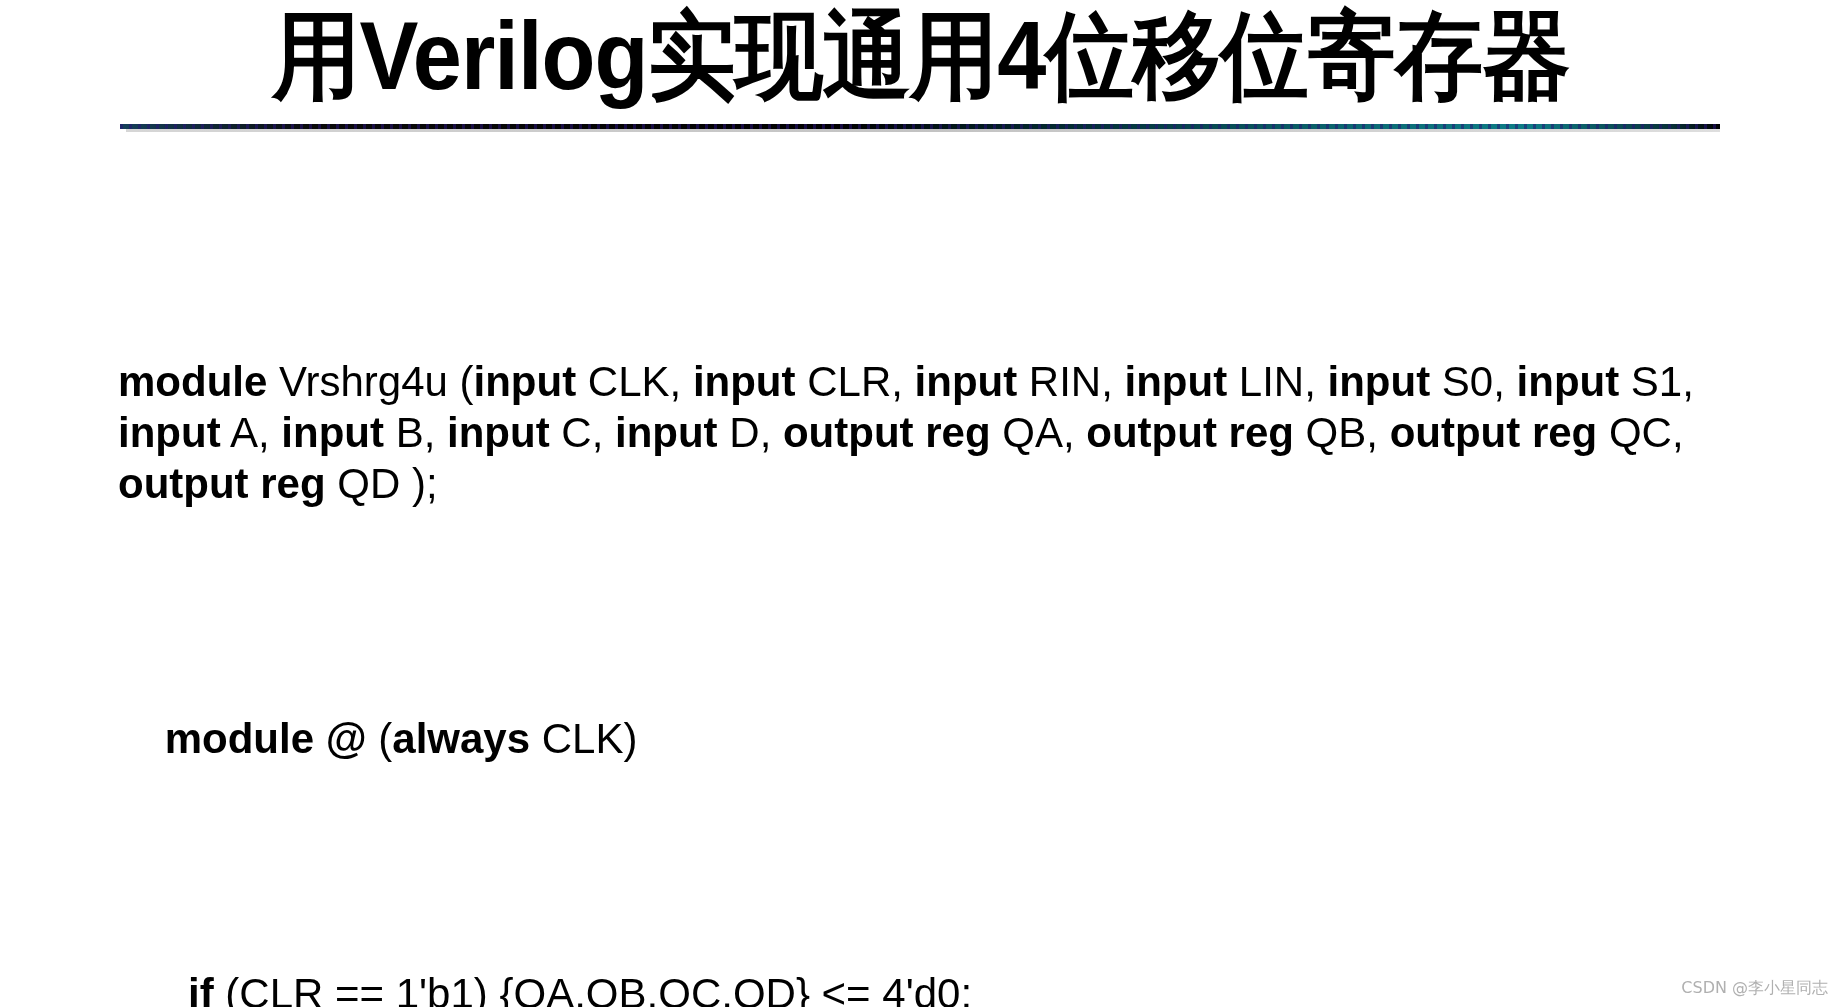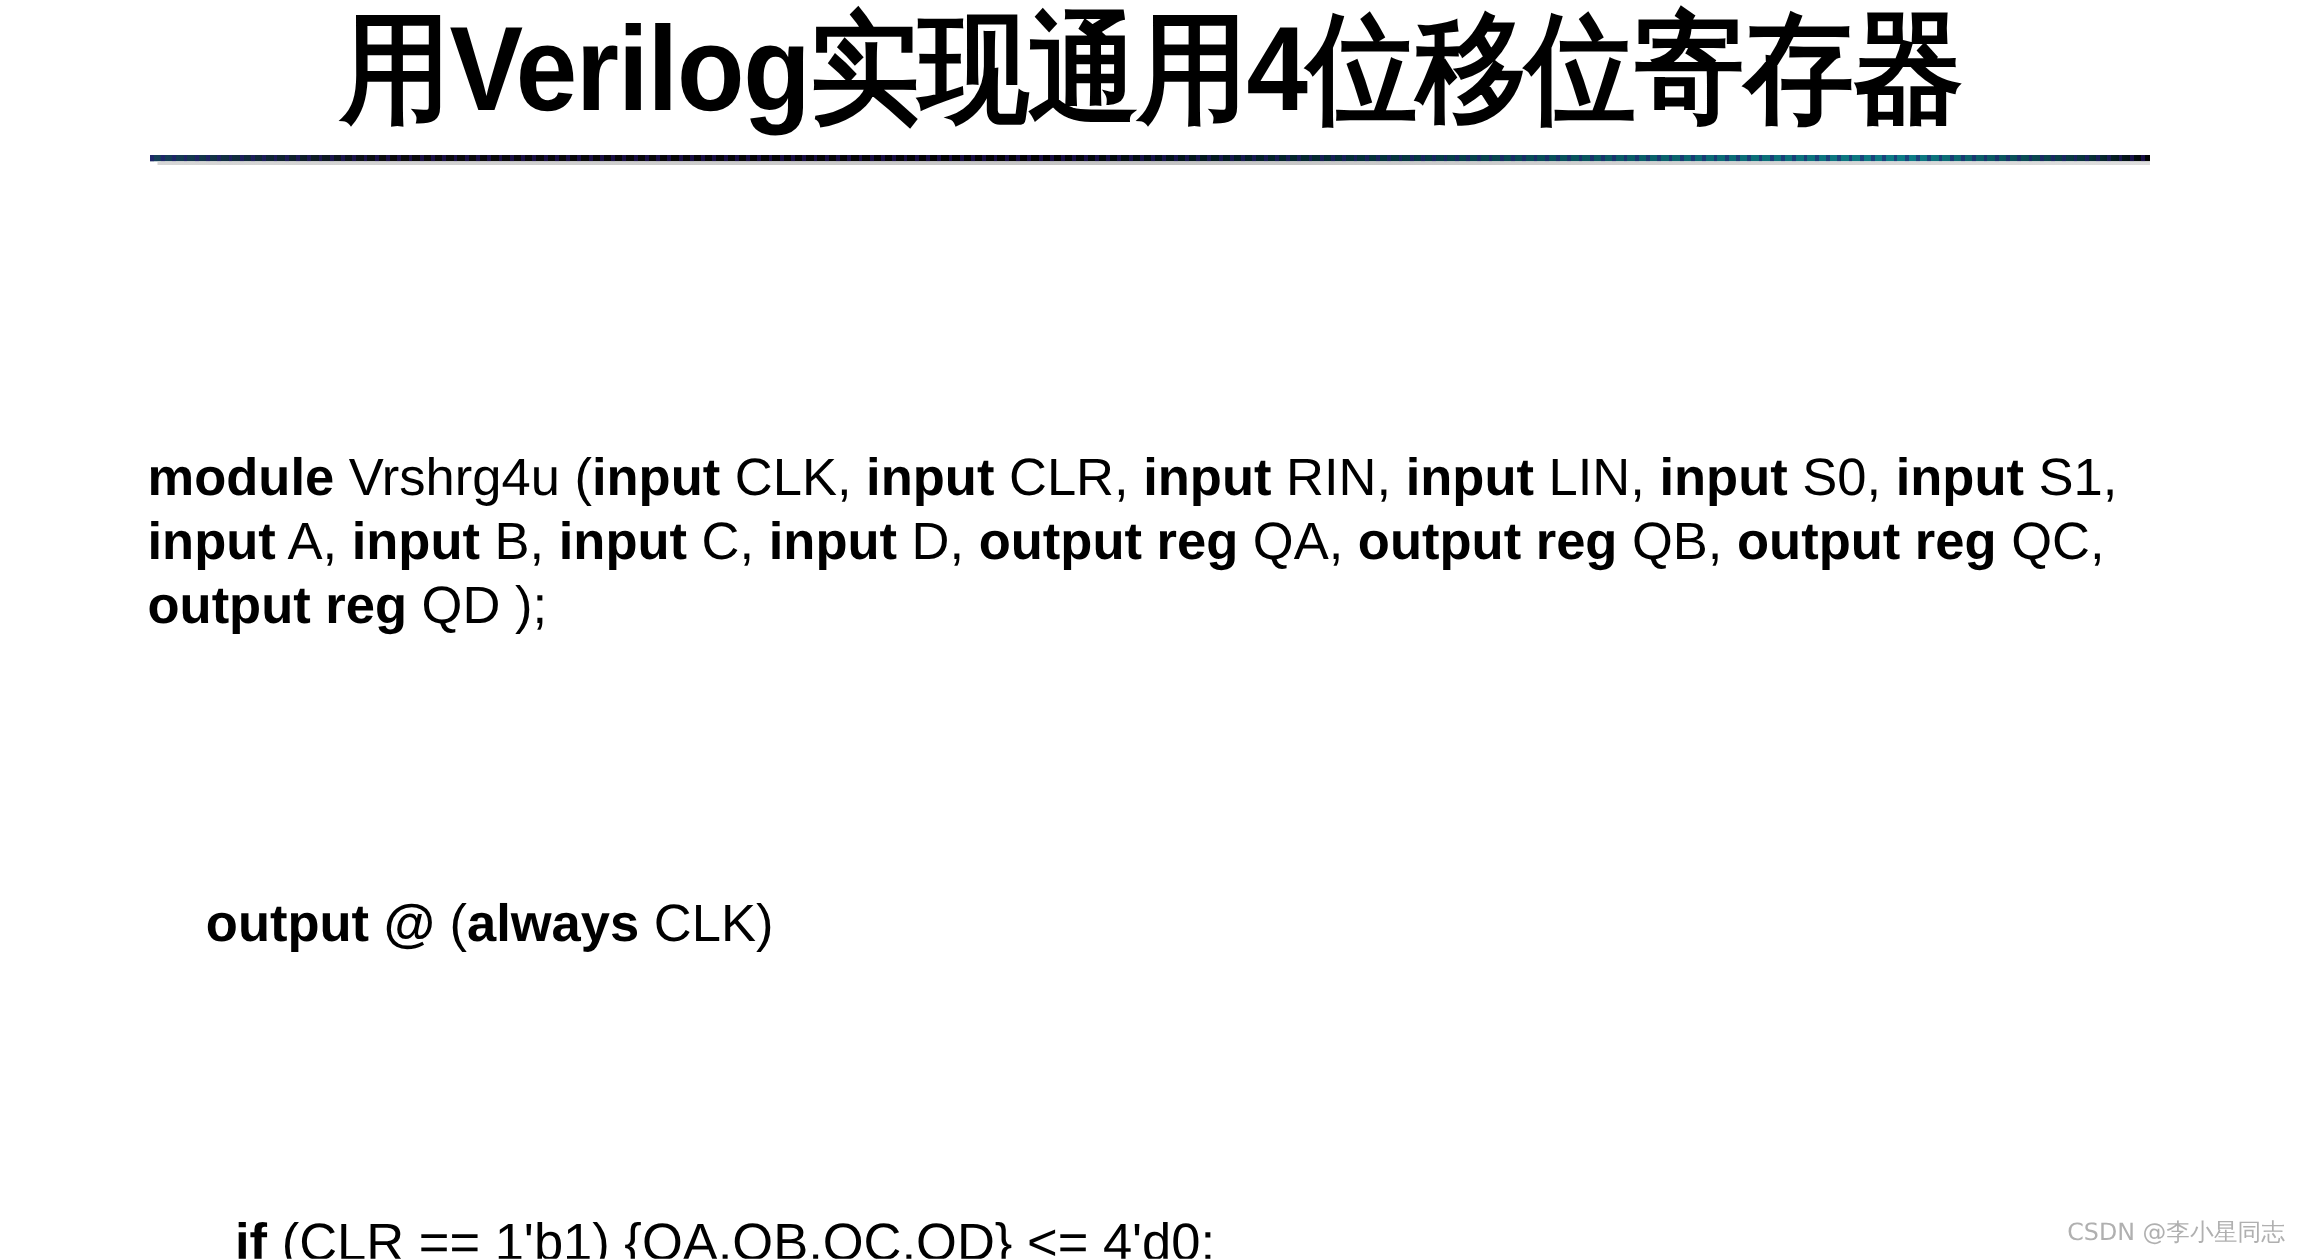--- a/index.html
+++ b/index.html
@@ -86,21 +86,21 @@
     word-spacing: 0px;
   }
   .kw { font-weight: bold; margin-top: 20px; }
 
   
   #watermark {
     position: absolute;
     right: 14px;
     bottom: 8px;
     font-family: "DejaVu Sans", "Liberation Sans", sans-serif;
-    font-size: 19px;
+    font-size: 16px;
     color: #b0b0b0;
     white-space: nowrap;
     text-align: center;
   }
 </style>
 </head>
 <body>
 
 <div id="slide-title">用Verilog实现通用4位移位寄存器</div>
 
@@ -110,21 +110,21 @@
 </div>
 
 <div id="code-block">
 
   
   <div class="wrapline">
     <span class="kw">module</span><span> </span><span>Vrshrg4u</span><span> (</span><span class="kw">input</span> <span>CLK</span>, <span class="kw">input</span> <span>CLR</span>, <span class="kw">input</span> <span>RIN</span>, <span class="kw">input</span> <span>LIN</span>, <span class="kw">input</span> <span>S0</span>, <span class="kw">input</span> <span>S1</span>, <span class="kw">input</span> <span>A</span>, <span class="kw">input</span> <span>B</span>, <span class="kw">input</span> <span>C</span>, <span class="kw">input</span> <span>D</span>, <span class="kw">output reg</span> <span>QA</span>, <span class="kw">output reg</span> <span>QB</span>, <span class="kw">output reg</span> <span>QC</span>, <span class="kw">output reg</span> <span>QD</span><span> );</span>
   </div>
 
   
-  <div class="line">    <span class="kw">output @</span><span> (</span><span class="kw">always</span><span> CLK)</span></div>
+  <div class="line">    <span class="kw">module @</span><span> (</span><span class="kw">always</span><span> CLK)</span></div>
 
   
   <div class="line">      <span class="kw">if</span><span> (CLR == 1'b1) {QA,QB,QC,QD} &lt;= 4'd0;</span></div>
 
   
   
 
   
   
 

